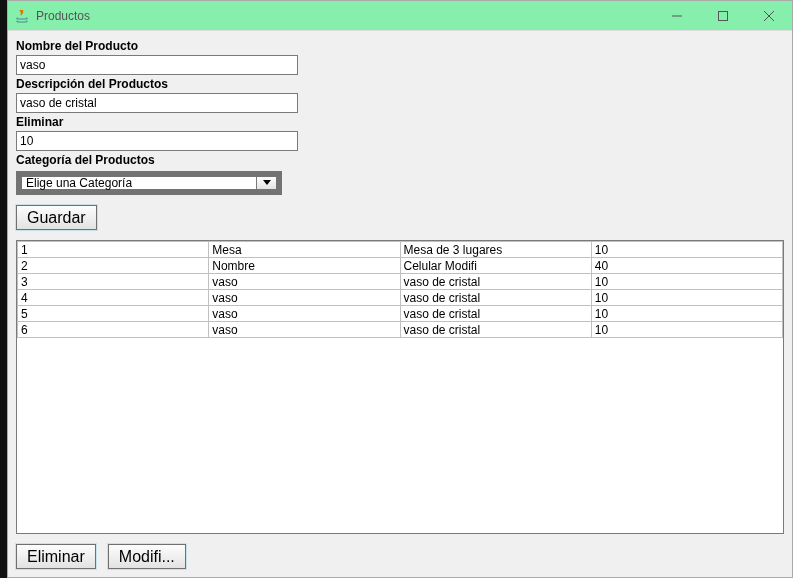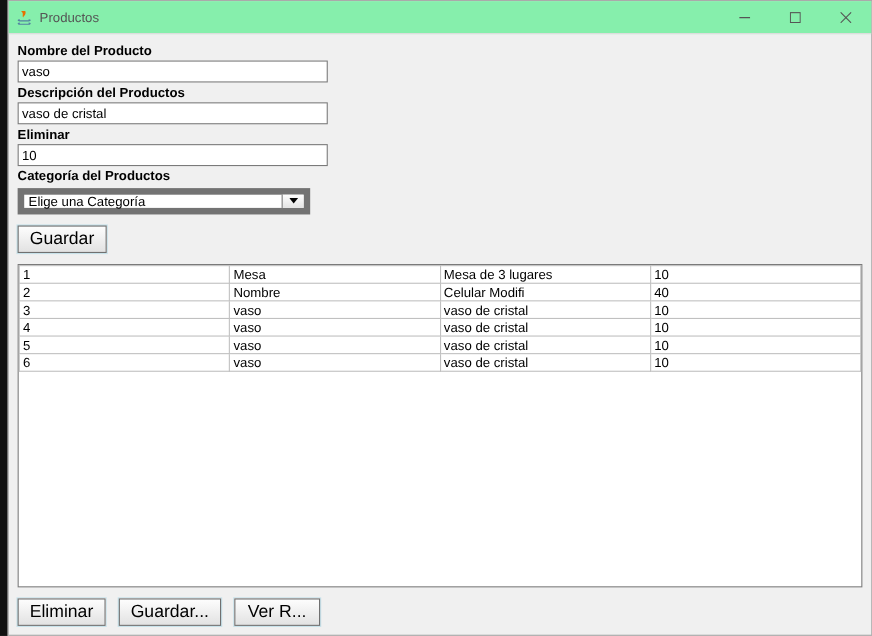--- a/index.html
+++ b/index.html
@@ -259,18 +259,17 @@
               <td>vaso</td>
               <td>vaso de cristal</td>
               <td>10</td>
             </tr>
           </tbody>
       </table>
     </div>
 
     <div class="bottom-buttons">
       <button class="jbutton">Eliminar</button>
-      <button class="jbutton">Guardar...</button>
-      <button class="jbutton">Ver R...</button>
+      <button class="jbutton">Modifi...</button>
     </div>
 
   </div>
 </div>
 
 </body></html>

